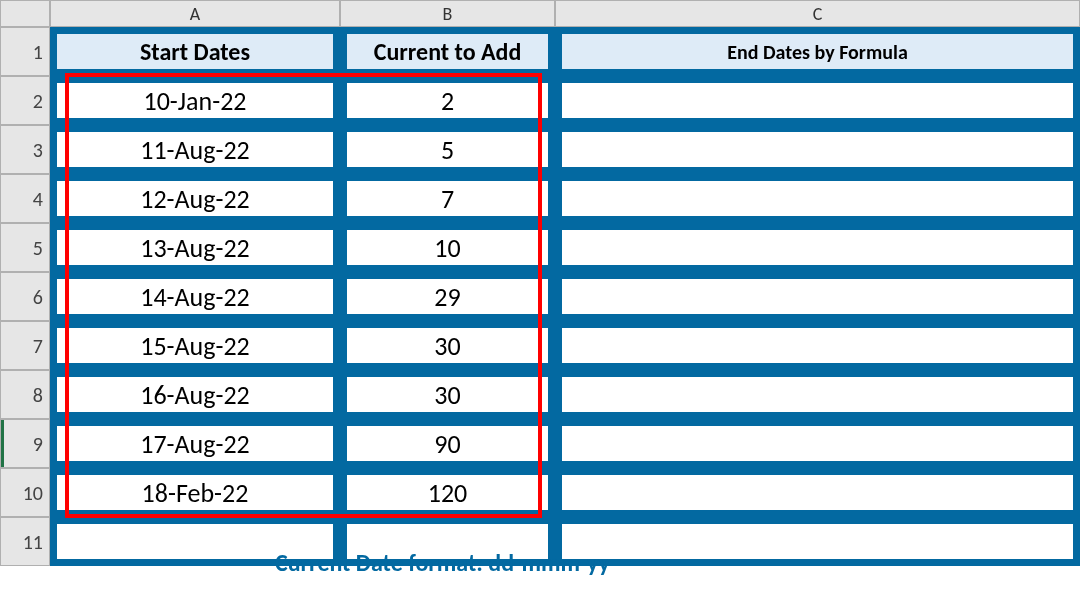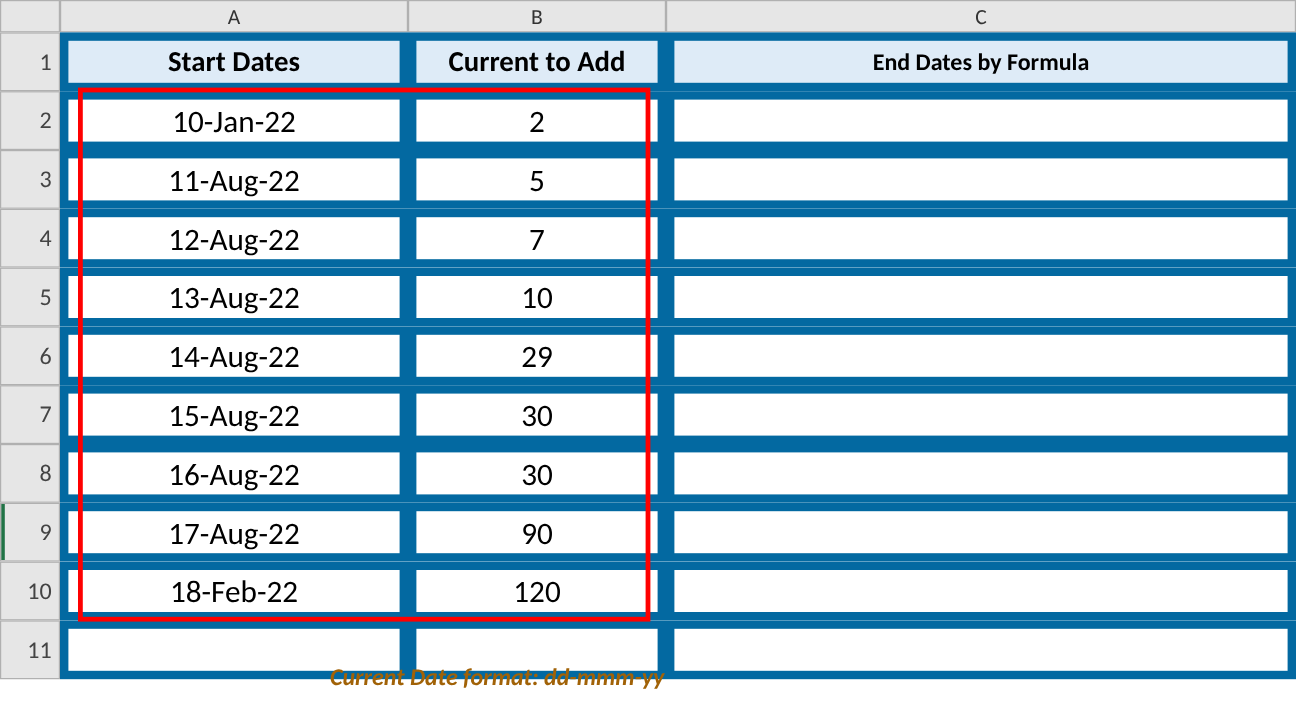--- a/index.html
+++ b/index.html
@@ -49,25 +49,24 @@
     .cell.header {
       background: #deebf7;
       font-weight: 700;
       font-size: 24px;
     }
     .cell.header.big { font-size: 20px; }
     .annot {
       position: absolute;
       bottom: 20px;
       left: 275px;
-      font-size: 20px;
+      font-size: 24px;
       font-weight: 700;
-      color: #a16207;
+      color: #0369a1;
       z-index: 30;
-      font-style: italic;
     }
     .redbox {
       position: absolute;
       border: 4px solid #ff0000;
       pointer-events: none;
       z-index: 20;
       top: 73px;
       left: 65px;
       width: 477px;
       height: 445px;

